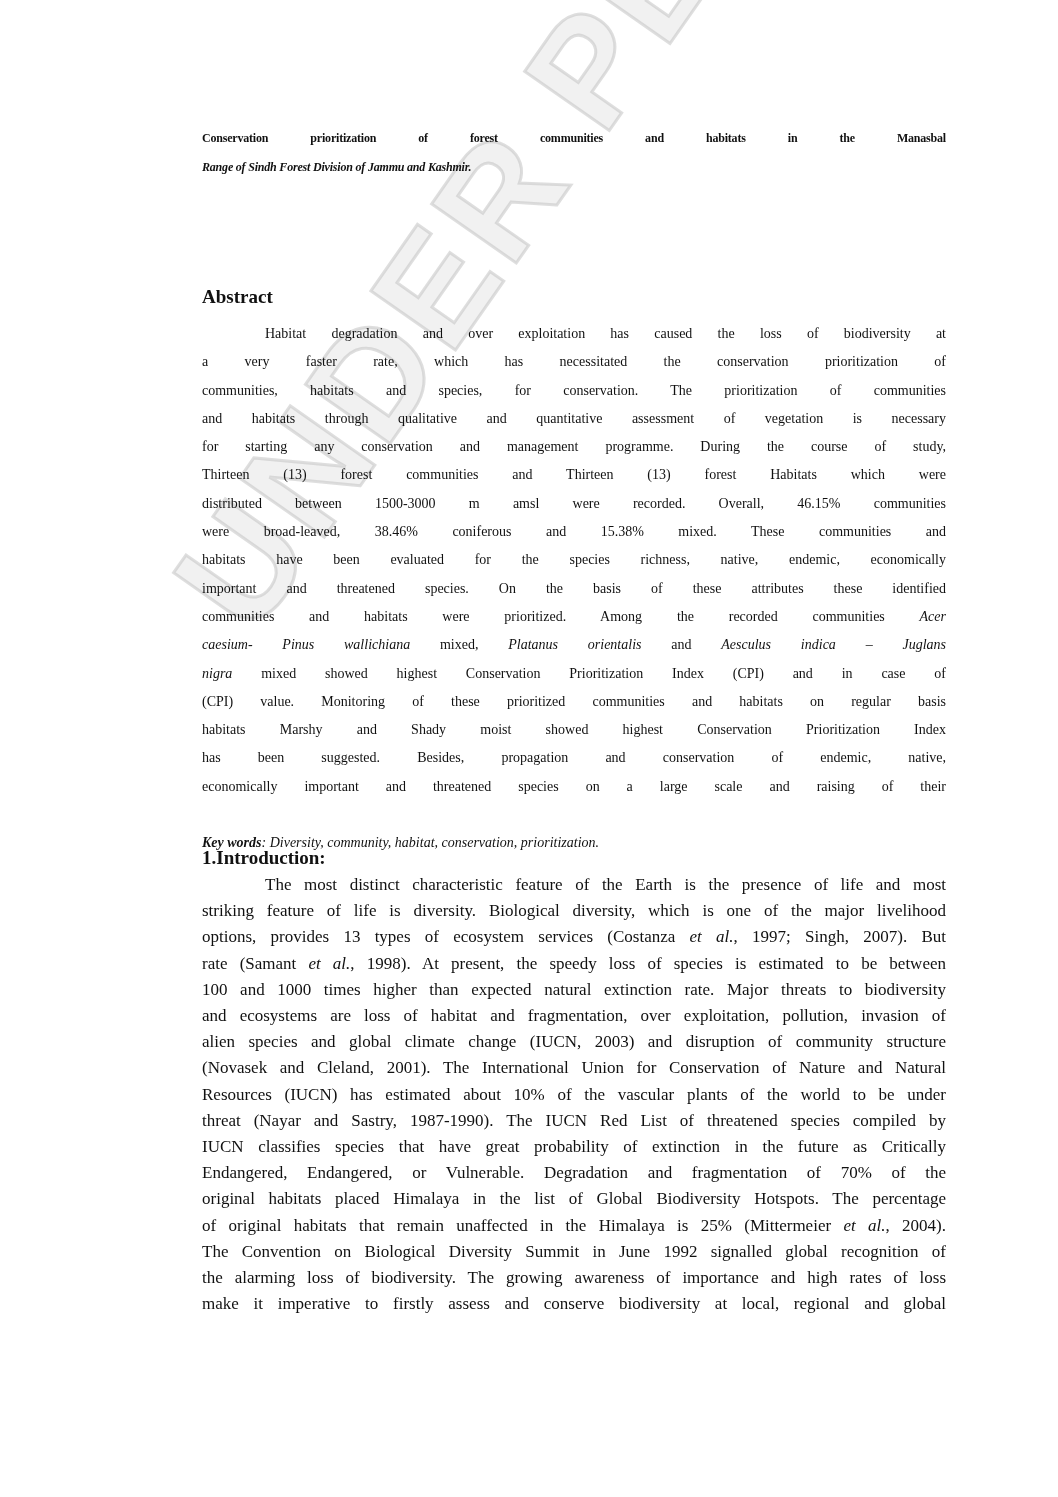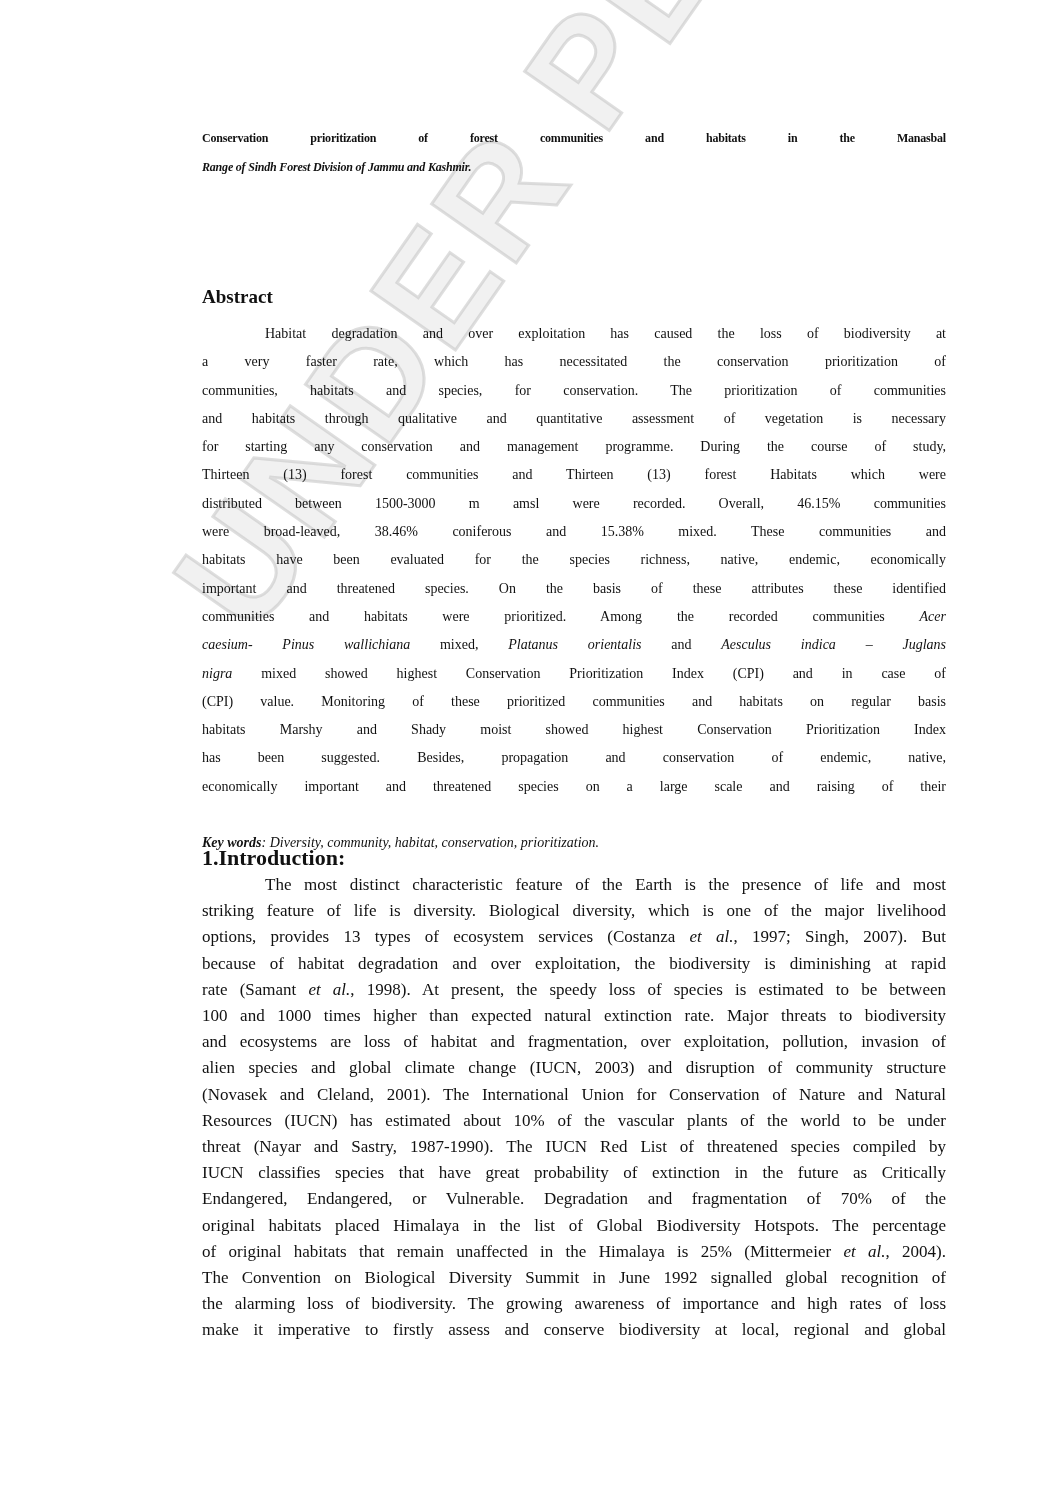--- a/index.html
+++ b/index.html
@@ -10,21 +10,21 @@
   .title { top: 124px; font-weight: bold; font-size: 12px; line-height: 28.5px; text-align: justify; letter-spacing: -0.2px; }
   .title-line { display: block; text-align: justify; text-align-last: justify; }
   .title-line.last { text-align-last: left; font-style: italic; }
   .abstract-heading { top: 284px; text-align: left; font-weight: bold; font-size: 19px; line-height: 26px; left: 202px; width: 688px; }
   .abstract { top: 320px; font-size: 14px; line-height: 28.3px; }
   .line { display: block; white-space: nowrap; text-align: justify; text-align-last: justify; }
   .line.indent { padding-left: 63px; }
   .line.last { text-align-last: left; }
   .keywords { font-style: italic; margin-top: 28px; }
   .keywords b { font-style: italic; }
-  .intro-heading { font-weight: bold; font-size: 22px; line-height: 26px; }
+  .intro-heading { font-weight: bold; font-size: 19px; line-height: 26px; }
   .intro { top: 872px; font-size: 17px; line-height: 26.2px; }
   .intro-heading-wrap { top: 847px; }
   i { font-style: italic; }
   .watermark { position: absolute; left: 140px; top: 560px; font-family: "Liberation Sans", "DejaVu Sans", sans-serif;
     font-size: 150px; font-weight: bold; color: transparent;
     -webkit-text-stroke: 3px rgba(195,195,195,0.55);
     transform: rotate(-55deg); transform-origin: left top; white-space: nowrap; letter-spacing: 6px;
     pointer-events: none; }
   .watermark-fill { position: absolute; left: 140px; top: 560px; font-family: "Liberation Sans", "DejaVu Sans", sans-serif;
     font-size: 150px; font-weight: bold; color: rgba(205,205,205,0.28);
@@ -68,21 +68,20 @@
   </div>
 
   <div class="col intro-heading-wrap" style="top:845px;">
     <div class="intro-heading">1.Introduction:</div>
   </div>
 
   <div class="col intro">
     <span class="line indent">The most distinct characteristic feature of the Earth is the presence of life and most</span>
     <span class="line">striking feature of life is diversity. Biological diversity, which is one of the major livelihood</span>
     <span class="line"><span>options, provides 13 types of ecosystem services (Costanza </span><i>et al.</i><span>, 1997; Singh, 2007). But</span></span>
-    <span class="line">because of habitat degradation and over exploitation, the biodiversity is diminishing at rapid</span>
     <span class="line"><span>rate (Samant </span><i>et al.</i><span>, 1998). At present, the speedy loss of species is estimated to be between</span></span>
     <span class="line">100 and 1000 times higher than expected natural extinction rate. Major threats to biodiversity</span>
     <span class="line">and ecosystems are loss of habitat and fragmentation, over exploitation, pollution, invasion of</span>
     <span class="line">alien species and global climate change (IUCN, 2003) and disruption of community structure</span>
     <span class="line">(Novasek and Cleland, 2001). The International Union for Conservation of Nature and Natural</span>
     <span class="line">Resources (IUCN) has estimated about 10% of the vascular plants of the world to be under</span>
     <span class="line">threat (Nayar and Sastry, 1987-1990). The IUCN Red List of threatened species compiled by</span>
     <span class="line">IUCN classifies species that have great probability of extinction in the future as Critically</span>
     <span class="line">Endangered, Endangered, or Vulnerable. Degradation and fragmentation of 70% of the</span>
     <span class="line">original habitats placed Himalaya in the list of Global Biodiversity Hotspots. The percentage</span>

